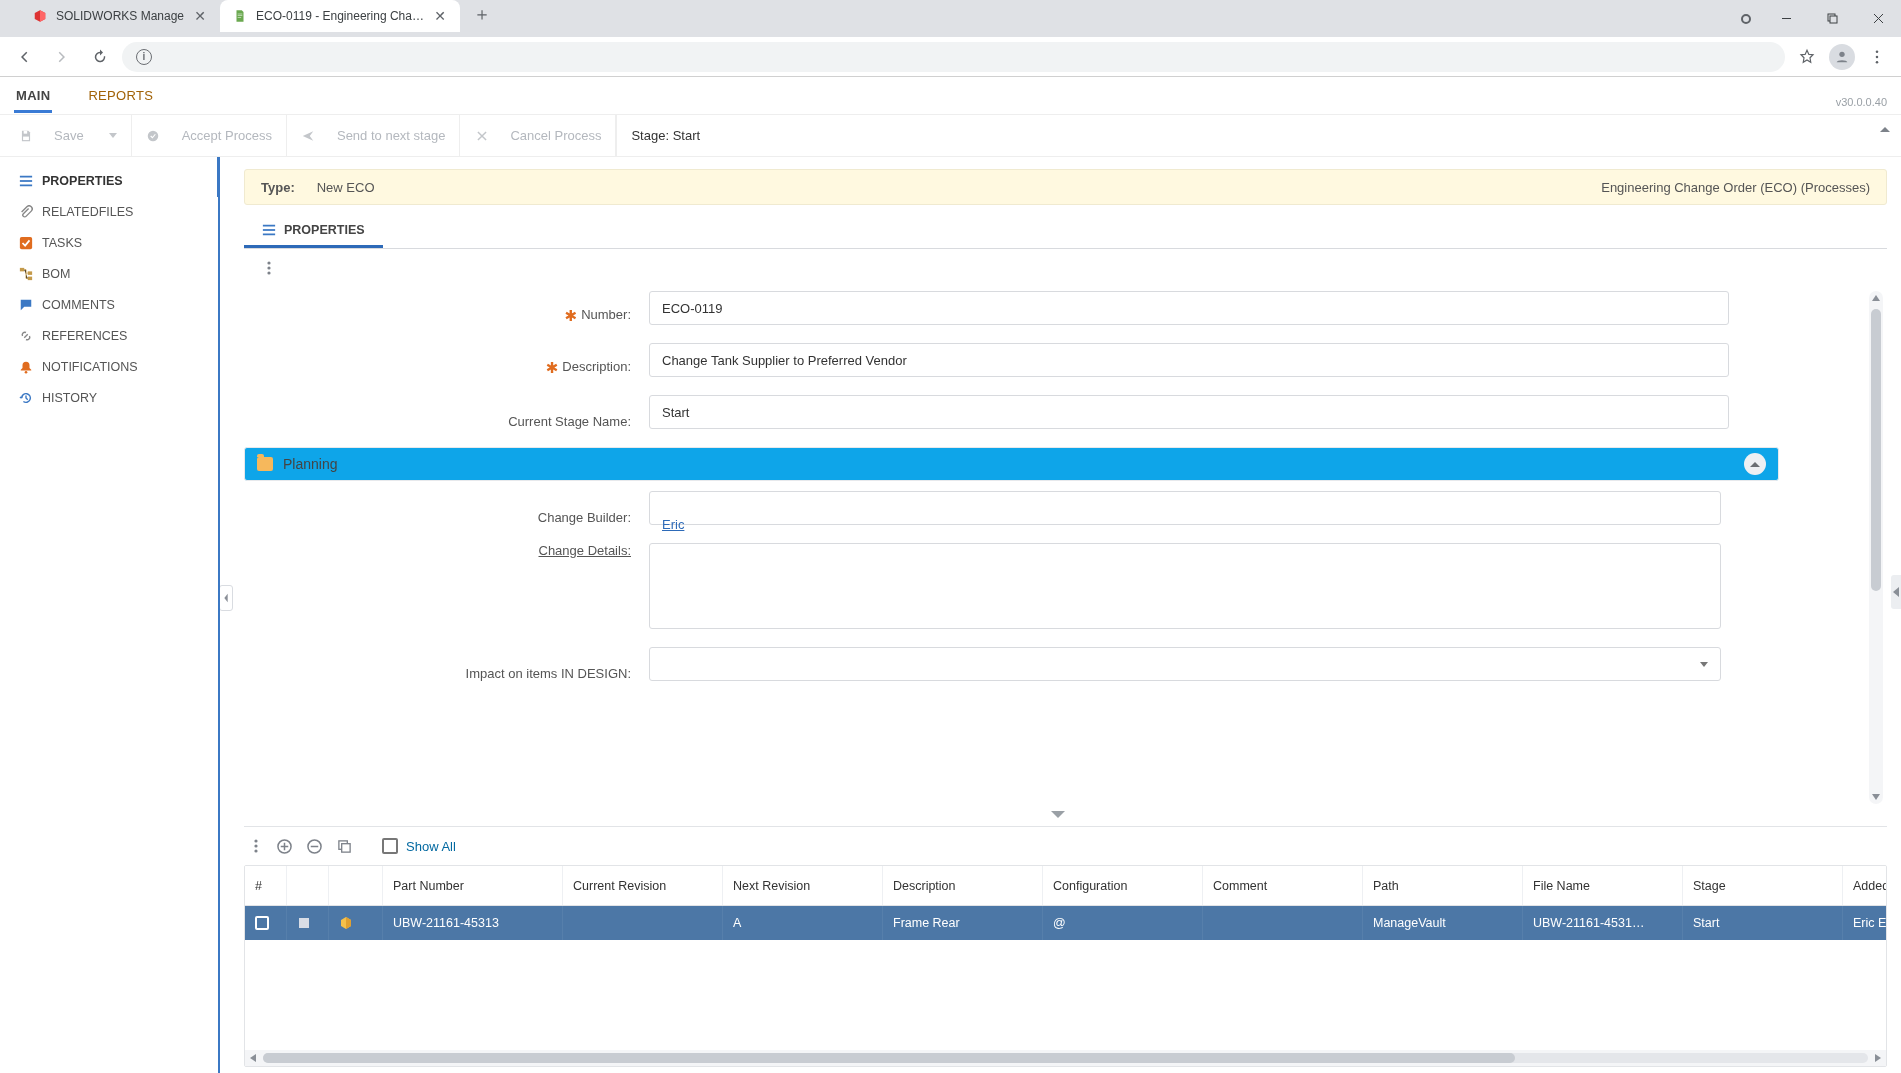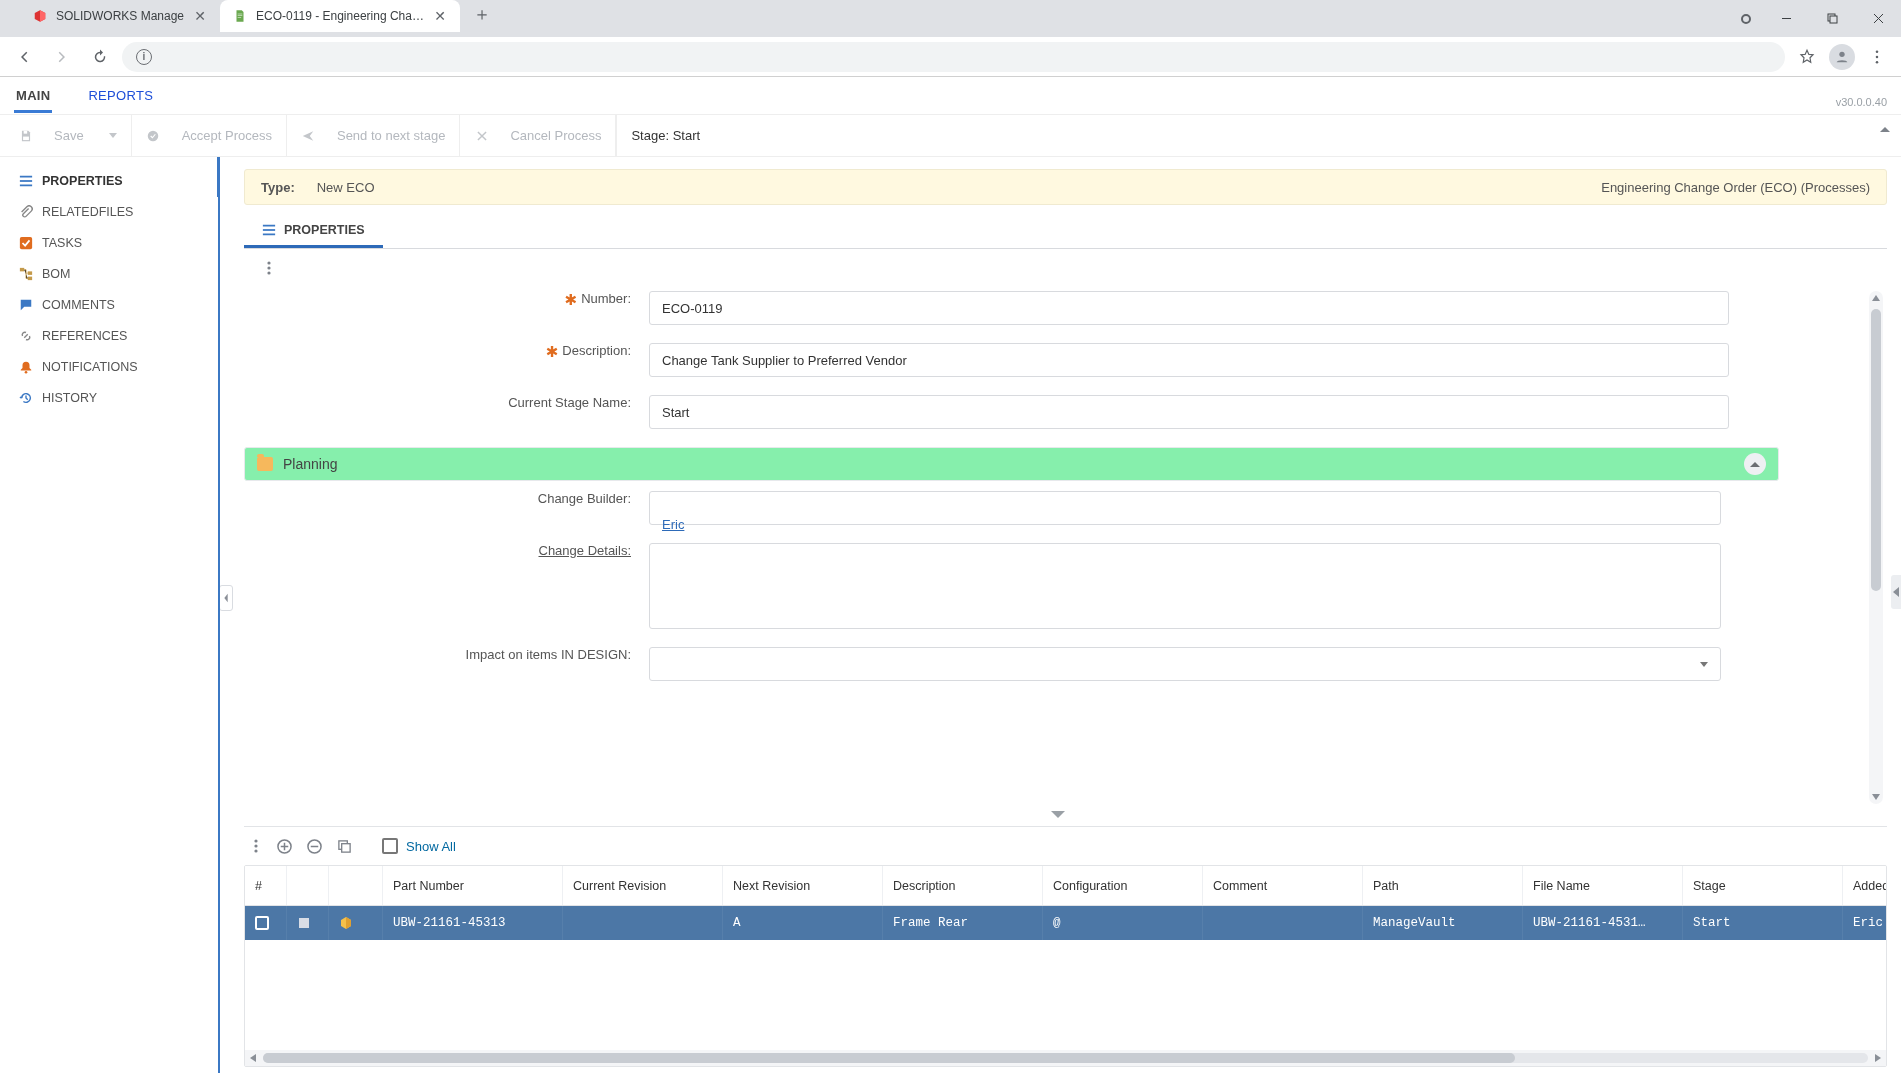--- a/index.html
+++ b/index.html
@@ -31,21 +31,21 @@
 .omnibox .url { flex: 1; white-space: nowrap; overflow: hidden; text-overflow: ellipsis; }
 .addrbar .right-icons { display: flex; align-items: center; gap: 6px; }
 .addrbar .ico { width: 32px; height: 32px; display: inline-flex; align-items: center; justify-content: center; color: #5f6368; cursor: pointer; }
 .addrbar .avatar { width: 26px; height: 26px; border-radius: 50%; background: #d9dce1; display: inline-flex; align-items: center; justify-content: center; }
 .addrbar .avatar svg { width: 16px; height: 16px; fill: #7d828a; }
 
 
 .app { position: relative; height: calc(100% - 77px); display: flex; flex-direction: column; }
 .app-top { height: 38px; border-bottom: 1px solid #eee; display: flex; align-items: flex-end; padding: 0 14px; justify-content: space-between; }
 .app-tabs { display: flex; gap: 34px; height: 100%; align-items: center; }
-.app-tab { font-size: 13px; color: #1d4ed8; padding: 10px 2px; cursor: pointer; letter-spacing: .3px; }
+.app-tab { font-size: 13px; color: #a16207; padding: 10px 2px; cursor: pointer; letter-spacing: .3px; }
 .app-tab.active { color: #444; font-weight: 600; border-bottom: 3px solid #3a7bd5; padding-bottom: 7px; }
 .app-version { font-size: 11px; color: #9aa0a6; padding-bottom: 6px; }
 .collapse-caret { position: absolute; right: 10px; top: 42px; cursor: pointer; color: #7d828a; }
 
 .toolbar { height: 42px; border-bottom: 1px solid #eee; display: flex; align-items: stretch; padding-left: 4px; }
 .tbtn { display: flex; align-items: center; gap: 21px; padding: 0 14px; font-size: 13px; color: #b4b8be; cursor: default; border-right: 1px solid #eee; }
 .tbtn .ticon { width: 15px; height: 15px; display: inline-flex; align-items: center; justify-content: center; }
 .tbtn .ticon svg { width: 14px; height: 14px; }
 .tbtn.save .drop { border-left: 4px solid transparent; border-right: 4px solid transparent; border-top: 5px solid #c3c6ca; margin-left: 4px; }
 .tbtn.stage { color: #333; font-weight: 500; cursor: default; border-left: 1px solid #eee; border-right: none; }
@@ -68,33 +68,33 @@
 .type-banner .right { color: #555; }
 
 .inner-tabs { margin: 0 14px 0 24px; border-bottom: 1px solid #d8dade; display: flex; }
 .inner-tab { display: flex; align-items: center; gap: 8px; padding: 8px 18px; font-size: 12.5px; font-weight: 600; color: #444; border-bottom: 3px solid #2d6ab8; cursor: pointer; }
 .inner-tab .sicon { width: 14px; height: 14px; display: inline-flex; }
 
 .kebab-mini { margin: 10px 0 0 40px; width: 18px; height: 18px; display: flex; align-items: center; justify-content: center; cursor: pointer; color: #7d828a; }
 .kebab-mini svg { width: 4px; height: 14px; }
 
 .form-scroll { flex: 1; overflow-y: auto; overflow-x: hidden; margin: 4px 8px 0 24px; position: relative; padding-right: 30px; }
-.form-row { display: flex; align-items: flex-start; margin: 10px 0 18px; }
+.form-row { display: flex; align-items: flex-end; margin: 10px 0 18px; }
 .form-row.tall { align-items: flex-start; }
 .form-label { width: 405px; text-align: right; padding-right: 18px; font-size: 13px; color: #555; }
 .form-label .req { color: #e06c1f; font-size: 15px; margin-right: 4px; vertical-align: middle; }
 .form-label.link { text-decoration: underline; cursor: pointer; }
 .form-input { flex: 0 0 1080px; height: 34px; border: 1px solid #d8dade; border-radius: 3px; padding: 0 12px; font-size: 13px; color: #333; display: flex; align-items: center; background: #fff; }
 .form-input.wide { flex: 0 0 1072px; }
 .form-input a { color: #2d6ab8; text-decoration: underline; margin-top: 32px; }
 .form-input.select { justify-content: space-between; }
 .form-input.select .sel-caret { border-left: 4px solid transparent; border-right: 4px solid transparent; border-top: 5px solid #777; }
 .form-textarea { flex: 0 0 1072px; height: 86px; border: 1px solid #d8dade; border-radius: 3px; background: #fff; }
 
-.group-header { margin: 12px 0 10px 0; width: 1535px; height: 34px; background: #86efac; border: 1px solid #e7e9ec; border-radius: 3px; display: flex; align-items: center; padding: 0 12px; justify-content: space-between; font-size: 14px; color: #444; }
+.group-header { margin: 12px 0 10px 0; width: 1535px; height: 34px; background: #0ea5e9; border: 1px solid #e7e9ec; border-radius: 3px; display: flex; align-items: center; padding: 0 12px; justify-content: space-between; font-size: 14px; color: #444; }
 .group-header .gh-left { display: flex; align-items: center; gap: 10px; }
 .group-header .folder { width: 16px; height: 14px; display: inline-block; background: #f6b85c; border-radius: 2px; position: relative; }
 .group-header .folder::before { content: ""; position: absolute; top: -3px; left: 0; width: 7px; height: 3px; background: #f6b85c; border-radius: 2px 2px 0 0; }
 .group-header .toggle { width: 22px; height: 22px; border-radius: 50%; background: #eef0f3; display: flex; align-items: center; justify-content: center; cursor: pointer; }
 .group-header .toggle svg { width: 10px; height: 7px; fill: #6b6e73; }
 
 .form-fade { position: absolute; left: 0; right: 22px; bottom: 0; height: 22px; display: flex; align-items: center; justify-content: center; pointer-events: none; }
 .form-fade .caret { pointer-events: auto; cursor: pointer; }
 .form-fade svg { width: 16px; height: 10px; fill: #9aa0a6; }
 
@@ -111,21 +111,21 @@
 .gt-btn svg { width: 15px; height: 15px; }
 .gt-sep { width: 8px; }
 .showall { display: flex; align-items: center; gap: 8px; font-size: 13px; color: #0369a1; cursor: pointer; }
 .showall .cbx { width: 16px; height: 16px; border: 2px solid #777; border-radius: 2px; }
 
 .grid { border: 1px solid #e2e4e7; border-radius: 2px; overflow: hidden; }
 .grid-head, .grid-row { display: grid; grid-template-columns: 42px 42px 54px 180px 160px 160px 160px 160px 160px 160px 160px 160px 160px 130px; align-items: center; font-size: 12.5px; }
 .grid-head { height: 40px; background: #fff; color: #333; font-weight: 500; border-bottom: 1px solid #e2e4e7; }
 .grid-head > div { padding: 0 10px; border-right: 1px solid #eef0f3; height: 100%; display: flex; align-items: center; }
 .grid-row { height: 34px; background: #4c77a6; color: #fff; }
-.grid-row > div { padding: 4px 10px; border-right: 1px solid rgba(255,255,255,.06); height: 100%; display: flex; align-items: center; white-space: nowrap; overflow: hidden; text-overflow: ellipsis; font-family: Liberation Mono, monospace; }
+.grid-row > div { padding: 4px 10px; border-right: 1px solid rgba(255,255,255,.06); height: 100%; display: flex; align-items: center; white-space: nowrap; overflow: hidden; text-overflow: ellipsis; }
 .grid-row .rcbx { width: 14px; height: 14px; border: 2px solid #fff; border-radius: 2px; }
 .grid-row .rtypeicon { width: 14px; height: 14px; display: inline-block; }
 .grid-row .rtypeicon svg { width: 14px; height: 14px; }
 .grid-body-spacer { height: 110px; background: #fff; }
 .grid-hscroll { height: 16px; background: #f4f5f7; display: flex; align-items: center; }
 .grid-hscroll .lbtn, .grid-hscroll .rbtn { width: 16px; height: 16px; display: flex; align-items: center; justify-content: center; cursor: pointer; }
 .grid-hscroll .track { flex: 1; height: 10px; background: #e4e6ea; border-radius: 5px; margin: 0 2px; position: relative; }
 .grid-hscroll .hthumb { position: absolute; left: 0; top: 0; height: 10px; width: 78%; background: #c8ccd2; border-radius: 5px; }
 
 .far-right-handle { position: absolute; right: 0; top: 50%; width: 10px; height: 34px; background: #eceef1; border-radius: 3px 0 0 3px; cursor: pointer; display: flex; align-items: center; justify-content: center; }

